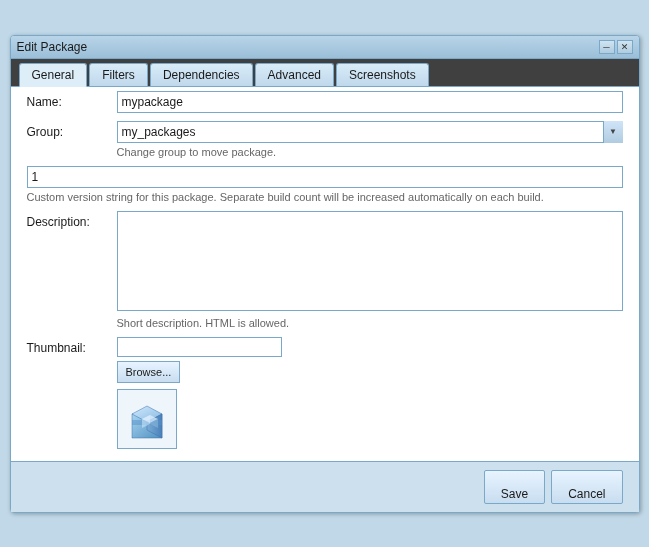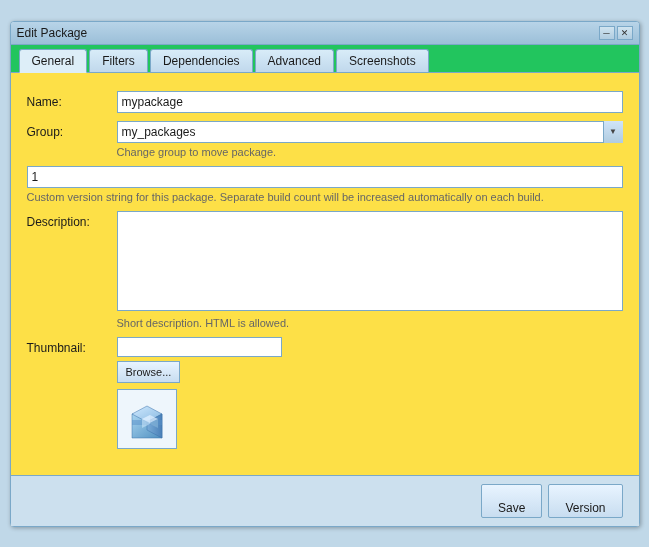--- a/index.html
+++ b/index.html
@@ -45,21 +45,21 @@
       background: linear-gradient(to bottom, #d0e4f0, #b0cce0);
       font-size: 9px;
       display: flex;
       align-items: center;
       justify-content: center;
       cursor: pointer;
       color: #333;
     }
     .tabs {
       display: flex;
-      background: #22c55e;
+      background: #404040;
       border-bottom: 1px solid #7aa8c8;
       padding-top: 4px;
       padding-left: 8px;
       gap: 2px;
     }
     .tab {
       padding: 4px 12px;
       border: 1px solid #7aa8c8;
       border-bottom: none;
       border-radius: 3px 3px 0 0;
@@ -68,22 +68,22 @@
       background: linear-gradient(to bottom, #d8ecf8, #c0d8ec);
       color: #1a1a1a;
     }
     .tab.active {
       background: #ddeef8;
       border-bottom: 1px solid #ddeef8;
       margin-bottom: -1px;
       z-index: 1;
     }
     .content {
-      padding: 18px 16px;
-      background: #fde047;
+      padding: 4px 16px;
+      background: #ffffff;
     }
     .form-row {
       display: flex;
       align-items: flex-start;
       margin-bottom: 8px;
     }
     .form-label {
       width: 90px;
       padding-top: 4px;
       color: #1a1a1a;
@@ -308,15 +308,15 @@
             <polygon points="28,29 36,25 36,34 28,30" fill="#88b8d8" opacity="0.6"></polygon>
           </svg>
         </div>
       </div>
     </div>
 
   </div>
 
   <div class="footer">
     <button class="footer-btn">Save</button>
-    <button class="footer-btn">Version</button>
+    <button class="footer-btn">Cancel</button>
   </div>
 </div>
 
 </body></html>

